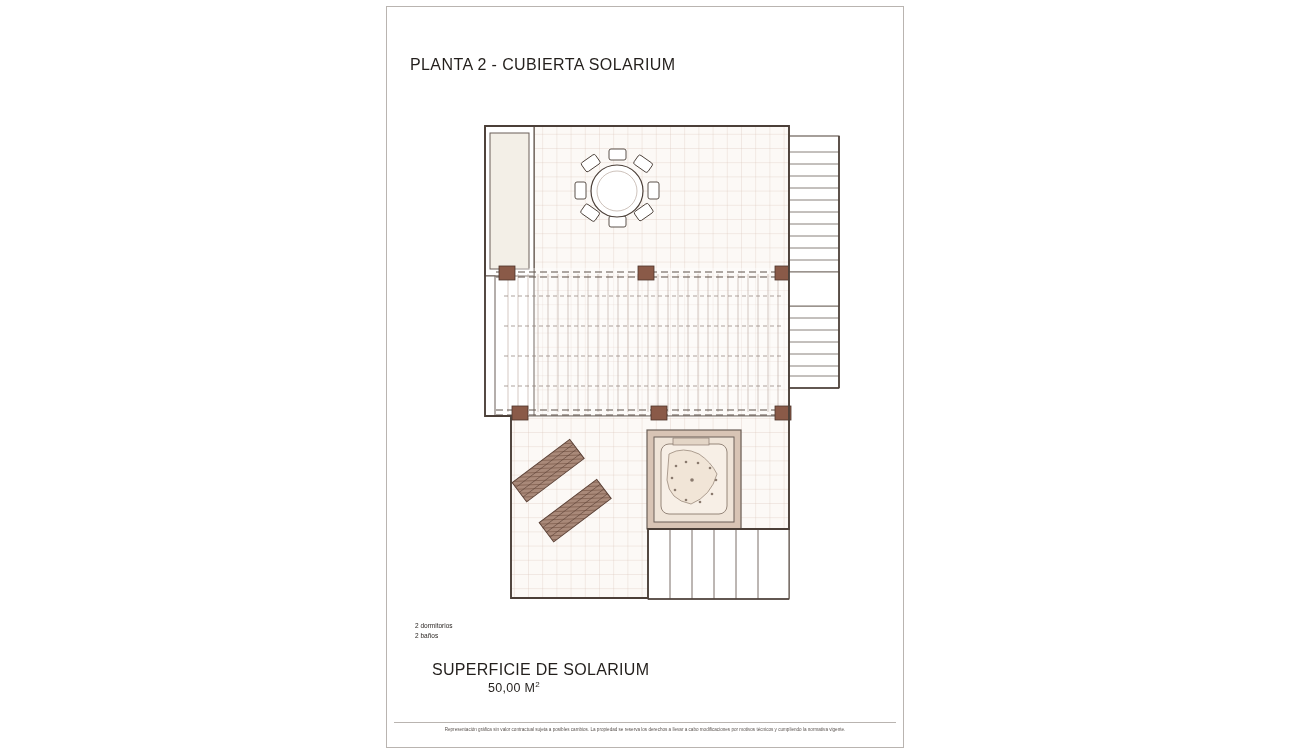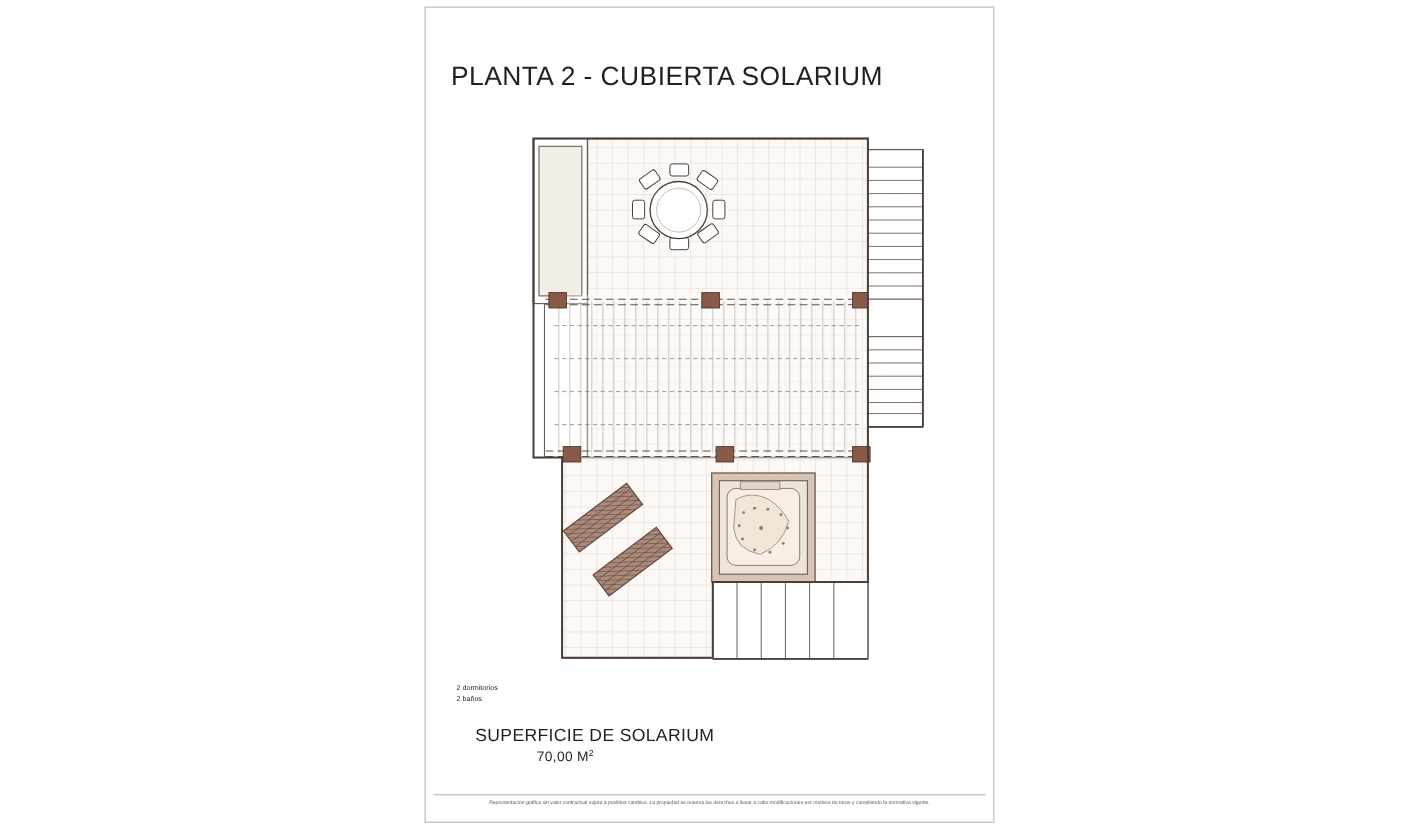--- a/index.html
+++ b/index.html
@@ -30,21 +30,21 @@
     width: 518px;
     height: 742px;
     border: 1px solid #b9b4b0;
     box-sizing: border-box;
   }
 
   .plan-title {
     position: absolute;
     left: 410px;
     top: 56px;
-    font-size: 24px;
+    font-size: 16px;
     letter-spacing: 0.4px;
     color: #231f1c;
     font-family: "Liberation Sans", sans-serif;
     white-space: nowrap;
   }
 
   
   .canvas {
     position: absolute;
     left: 386px;
@@ -310,16 +310,16 @@
     <path d="M148 120 H403 V523 H262 V592 H125 V410 H99 V120 Z"></path>
   </g>
 </svg>
 
 <div class="spec-lines">
   <div>2 dormitorios</div>
   <div>2 baños</div>
 </div>
 
 <div class="area-label">SUPERFICIE DE SOLARIUM</div>
-<div class="area-value"><span>70,00 M</span><sup>2</sup></div>
+<div class="area-value"><span>50,00 M</span><sup>2</sup></div>
 
 <div class="footer-rule"></div>
 <div class="disclaimer">Representación gráfica sin valor contractual sujeta a posibles cambios. La propiedad se reserva los derechos a llevar a cabo modificaciones por motivos técnicos y cumpliendo la normativa vigente.</div>
 
 </body></html>

